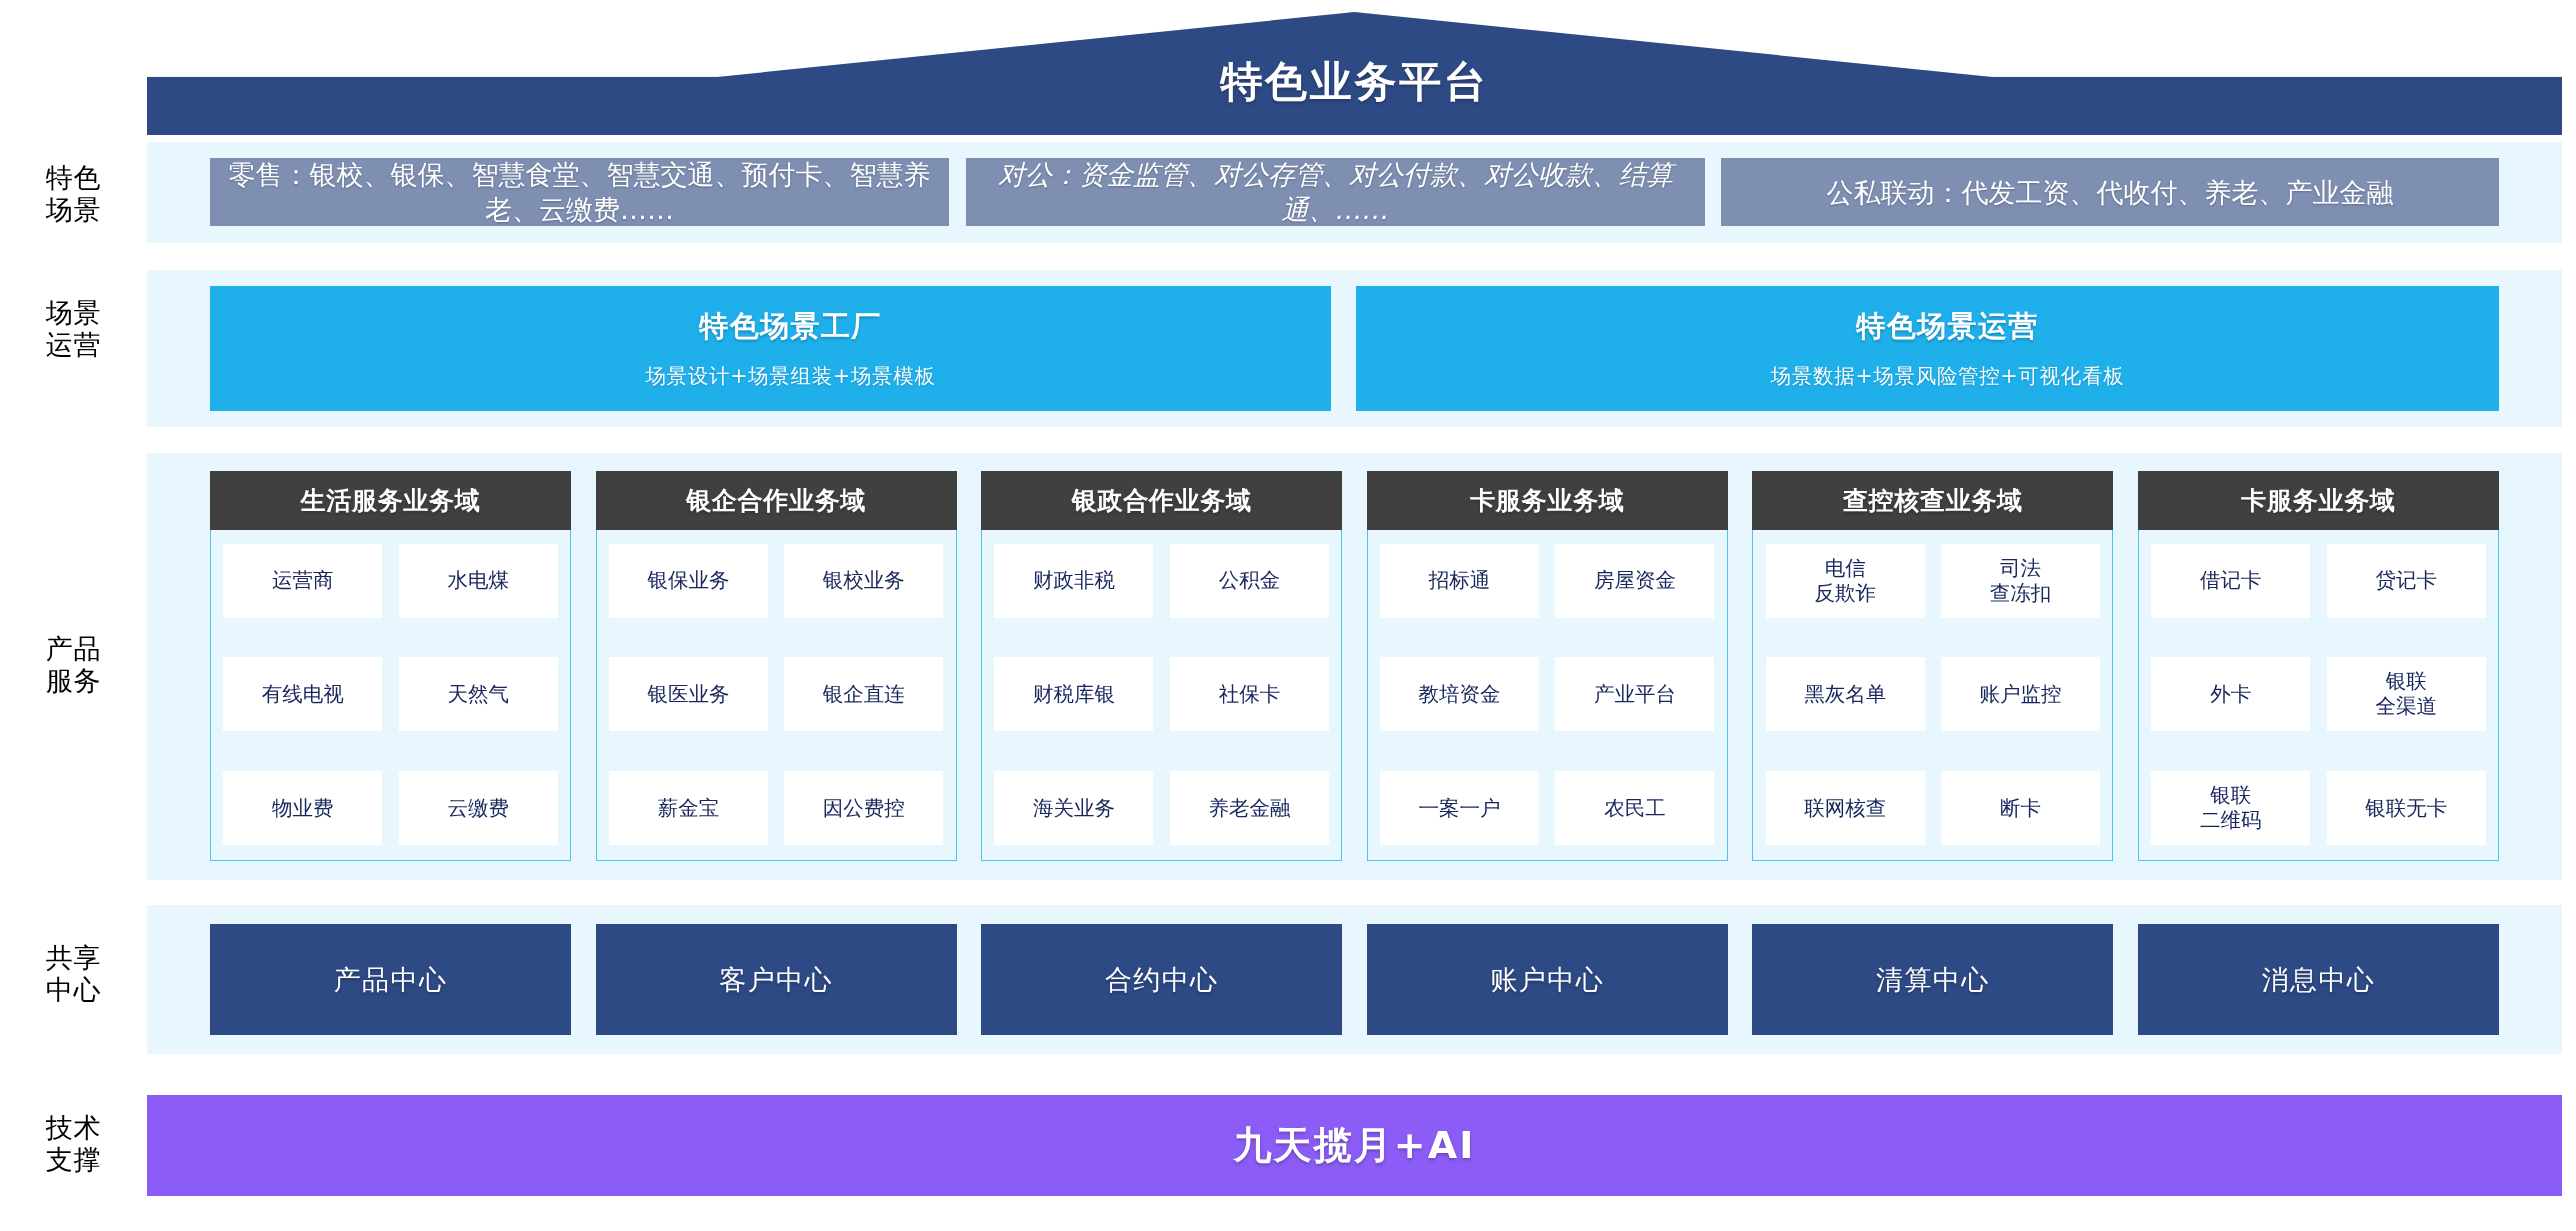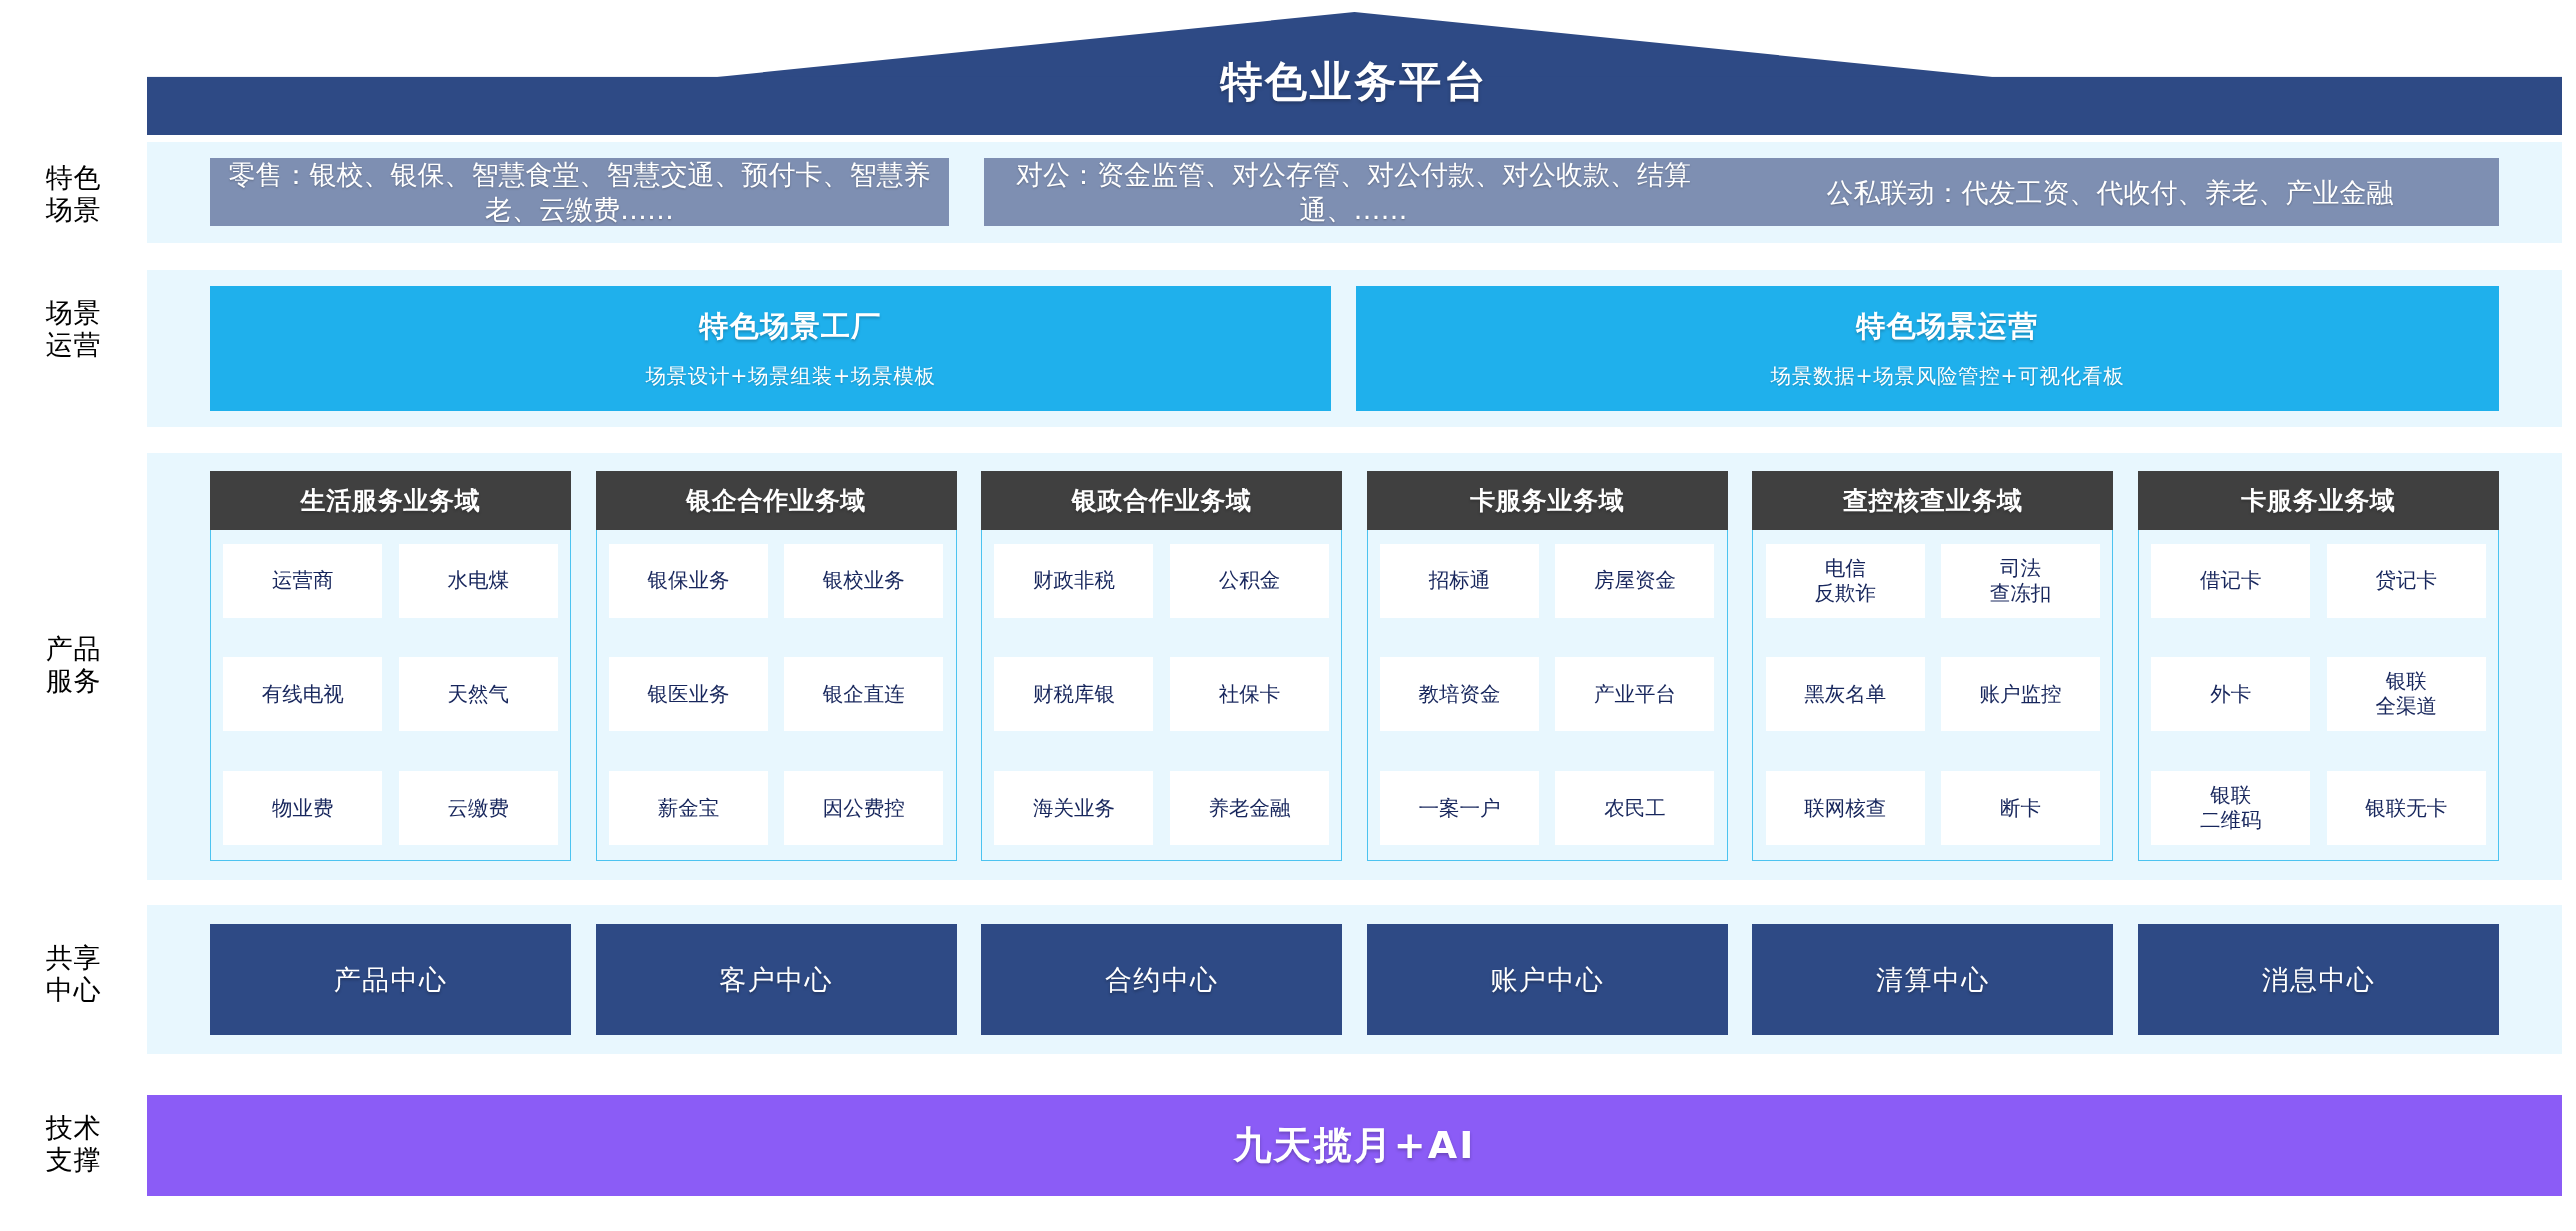--- a/index.html
+++ b/index.html
@@ -36,21 +36,21 @@
   #scene-panel{left:147px;top:142px;width:2415px;height:101px;}
   .scene-box{
     position:absolute;top:16.4px;height:68px;
     background:#7e8fb2;color:#ffffff;
     display:flex;align-items:center;justify-content:center;
     text-align:center;padding:0 11px;box-sizing:border-box;
     font-size:27px;line-height:1.32;font-weight:normal;
     text-shadow:0 1.4px 2.1px rgba(0,0,0,.25);
   }
   #scene-box-0{left:63px;width:739px;}
-  #scene-box-1{left:837px;width:739px;}
+  #scene-box-1{left:819px;width:739px;font-style:italic;}
   #scene-box-2{left:1574px;width:778px;}
 
   
   #ops-panel{left:147px;top:270px;width:2415px;height:157px;}
   .ops-box{
     position:absolute;top:16.4px;height:125px;
     background:#1fb0ec;color:#ffffff;
     display:flex;flex-direction:column;
     align-items:center;justify-content:center;
     box-sizing:border-box;

